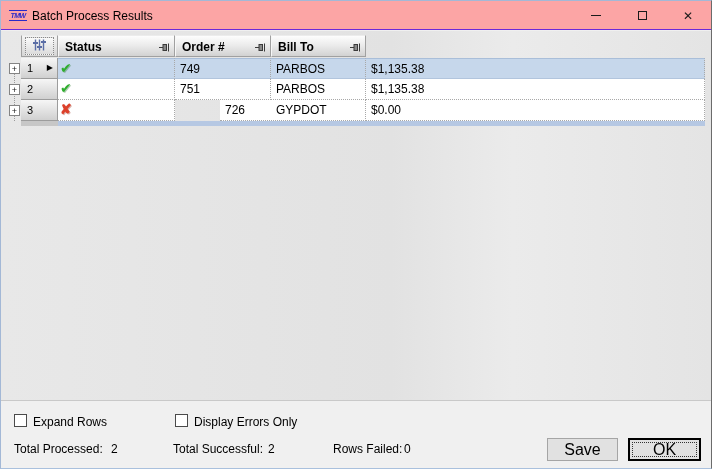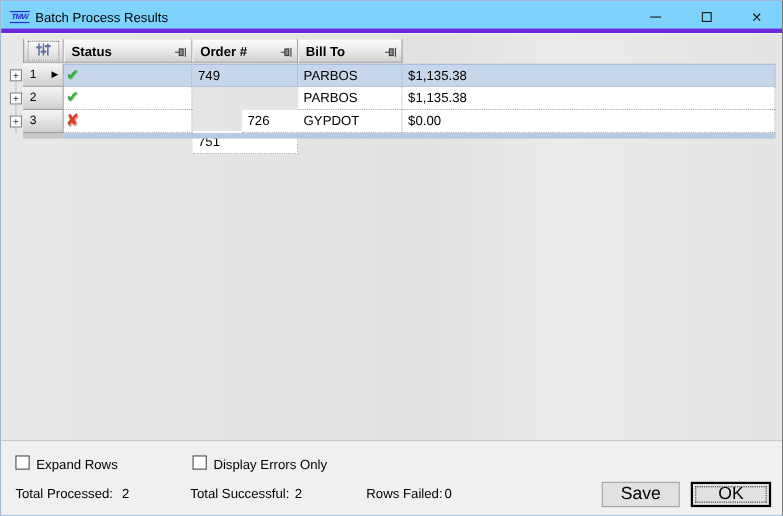--- a/index.html
+++ b/index.html
@@ -4,21 +4,21 @@
 <style>
   html,body{margin:0;padding:0;background:#d8d8d8;}
   *{box-sizing:border-box;}
   .window{
     position:relative;width:712px;height:469px;overflow:hidden;
     background:#f0f0f0;
     border:1px solid;border-color:#a3b8d6 #6b6b6b #a9c0dd #a3b8d6;
     font-family:"Liberation Sans",sans-serif;color:#000;
   }
   
-  .titlebar{position:absolute;top:0;left:0;right:0;height:29px;background:#7dd3fc;border-bottom:4px solid #6d28d9;}
+  .titlebar{position:absolute;top:0;left:0;right:0;height:29px;background:#fca5a5;border-bottom:1px solid #6d28d9;}
   .app-icon{position:absolute;left:8px;top:9px;width:18px;height:11px;
     font-size:7px;font-weight:bold;font-style:italic;color:#2a2ac8;letter-spacing:-0.5px;
     border-top:1px solid #2a2ac8;border-bottom:1px solid #2a2ac8;line-height:9px;text-align:center;}
   .title{position:absolute;left:31px;top:8px;font-size:12px;}
   .win-controls{position:absolute;top:0;right:0;height:29px;display:flex;}
   .win-btn{width:46px;height:29px;display:flex;align-items:center;justify-content:center;background:transparent;border:0;padding:0;cursor:default;}
   .min-glyph{display:block;width:10px;height:1px;background:#1a1a1a;}
   .max-glyph{display:block;width:9px;height:9px;border:1px solid #1a1a1a;background:transparent;}
   .close-glyph{font-size:12px;line-height:12px;color:#1a1a1a;}
   
@@ -141,21 +141,21 @@
     </div>
 
     <div class="grid-row" style="top:48px;">
       <button class="expand-btn">+</button>
       <div class="rowsel">
         <span>2</span>
       </div>
       <div class="cell status" style="left:57px;width:117px;">
         <span class="status-glyph ic-success">✔</span>
       </div>
-      <div class="cell" style="left:174px;width:96px;margin-top:40px;">751</div>
+      <div class="cell" style="left:174px;width:96px;">751</div>
       <div class="cell" style="left:270px;width:95px;">PARBOS</div>
       <div class="cell" style="left:365px;width:339px;">$1,135.38</div>
     </div>
 
     <div class="grid-row" style="top:69px;">
       <button class="expand-btn">+</button>
       <div class="rowsel">
         <span>3</span>
       </div>
       <div class="cell status" style="left:57px;width:117px;">

